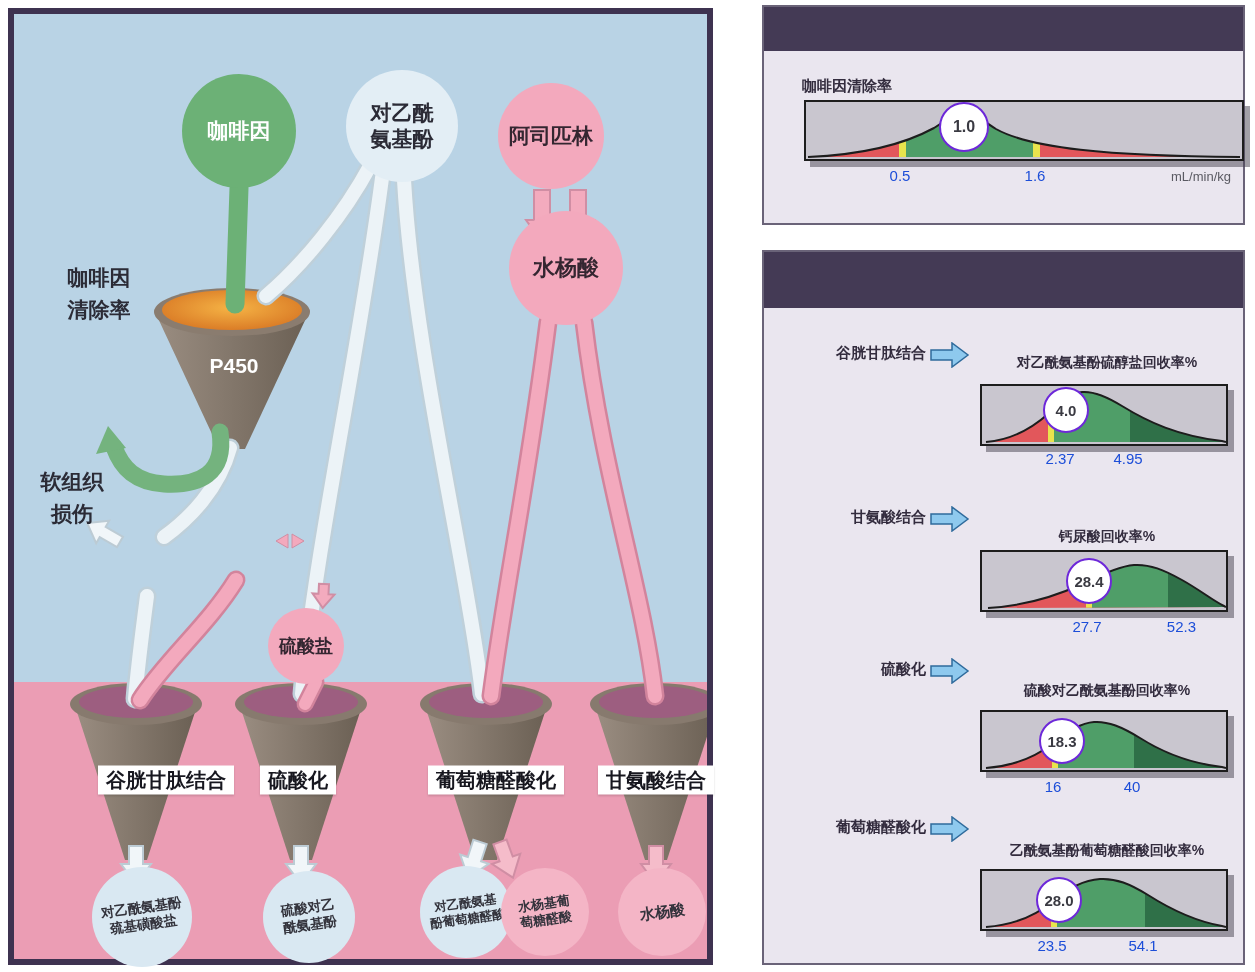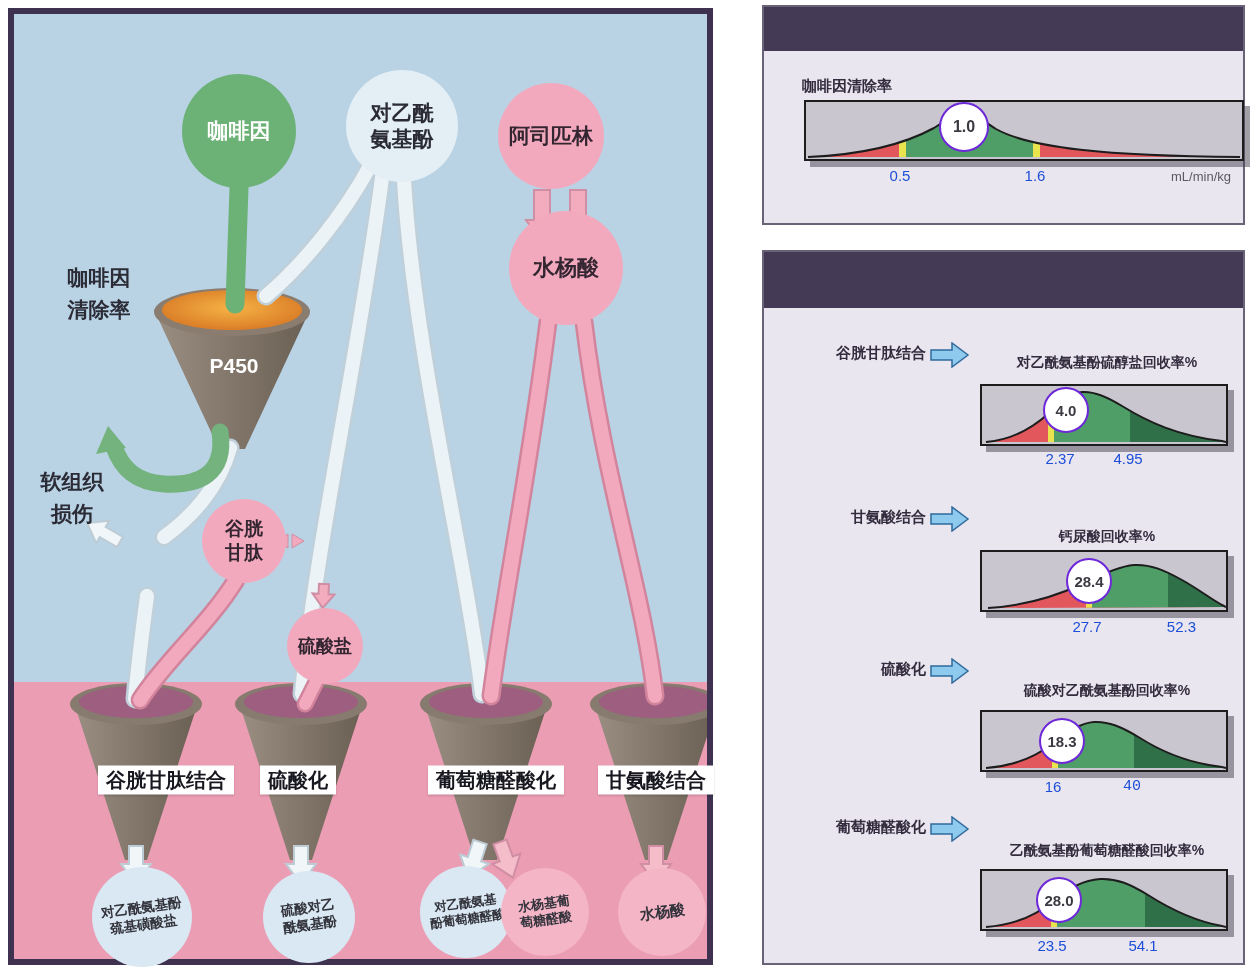--- a/index.html
+++ b/index.html
@@ -166,25 +166,21 @@
       <div class="node" style="left:332px;top:16px;width:112px;height:112px;background:#e3eef5;color:#2b2b36;font-size:21px;">
         <div>对乙酰</div>
         <div>氨基酚</div>
       </div>
       <div class="node" style="left:484px;top:29px;width:106px;height:106px;background:#f3a9bd;color:#342631;font-size:21px;">
         <div>阿司匹林</div>
       </div>
       <div class="node" style="left:495px;top:157px;width:114px;height:114px;background:#f3a9bd;color:#342631;font-size:22px;">
         <div>水杨酸</div>
       </div>
-      <div class="node" style="left:188px;top:445px;width:84px;height:84px;background:#f3a9bd;color:#342631;font-size:19px;">
-        <div>谷胱</div>
-        <div>甘肽</div>
-      </div>
-      <div class="node" style="left:273px;top:554px;width:76px;height:76px;background:#f3a9bd;color:#342631;font-size:18px;">
+      <div class="node" style="left:254px;top:554px;width:76px;height:76px;background:#f3a9bd;color:#342631;font-size:18px;">
         <div>硫酸盐</div>
       </div>
 
       <div class="node" style="left:78px;top:813px;width:100px;height:100px;background:#d9e8f2;color:#33333c;font-size:13.5px;">
         <div class="tilt">
             <div>对乙酰氨基酚</div>
         <div>巯基磺酸盐</div>
           </div>
       </div>
       <div class="node" style="left:249px;top:817px;width:92px;height:92px;background:#d9e8f2;color:#33333c;font-size:13.5px;">
@@ -320,21 +316,21 @@
           <rect width="244" height="58" fill="#e2575b"></rect>
           <rect x="70" width="6" height="58" fill="#e9e44d"></rect>
           <rect x="76" width="76" height="58" fill="#4f9e68"></rect>
           <rect x="152" width="92" height="58" fill="#2f7048"></rect>
         </g>
         <path d="M 4,56 C 30,54 52,46 70,32 C 84,20 98,11 112,10 C 126,9 140,15 158,26 C 180,40 206,51 240,55 L 244,56" fill="none" stroke="#1d1d1d" stroke-width="2"></path>
       </svg>
     </div>
     <div class="marker-circle" style="left:275px;top:466px;width:42px;height:42px;font-size:15px;">18.3</div>
     <div class="tickval" style="left:259px;top:526px;">16</div>
-    <div class="tickval" style="left:338px;top:526px;font-family:Liberation Mono, monospace;">40</div>
+    <div class="tickval" style="left:338px;top:526px;">40</div>
 
     <div class="row-label" style="left:0;top:566px;width:162px;">葡萄糖醛酸化</div>
     <svg class="blue-arrow" style="left:166px;top:564px;" width="40" height="26" viewBox="0 0 40 26">
       <polygon points="1,8 22,8 22,1 38,13 22,25 22,18 1,18" fill="#8ec9ee" stroke="#2f6b9c" stroke-width="1.5"></polygon>
       </svg>
     <div class="chart-title" style="left:216px;top:590px;width:254px;">乙酰氨基酚葡萄糖醛酸回收率%</div>
     <div class="dist-chart" style="left:216px;top:617px;width:244px;height:58px;">
       <svg width="244" height="58" viewBox="0 0 244 58">
         <defs>
             <clipPath id="cp4">

